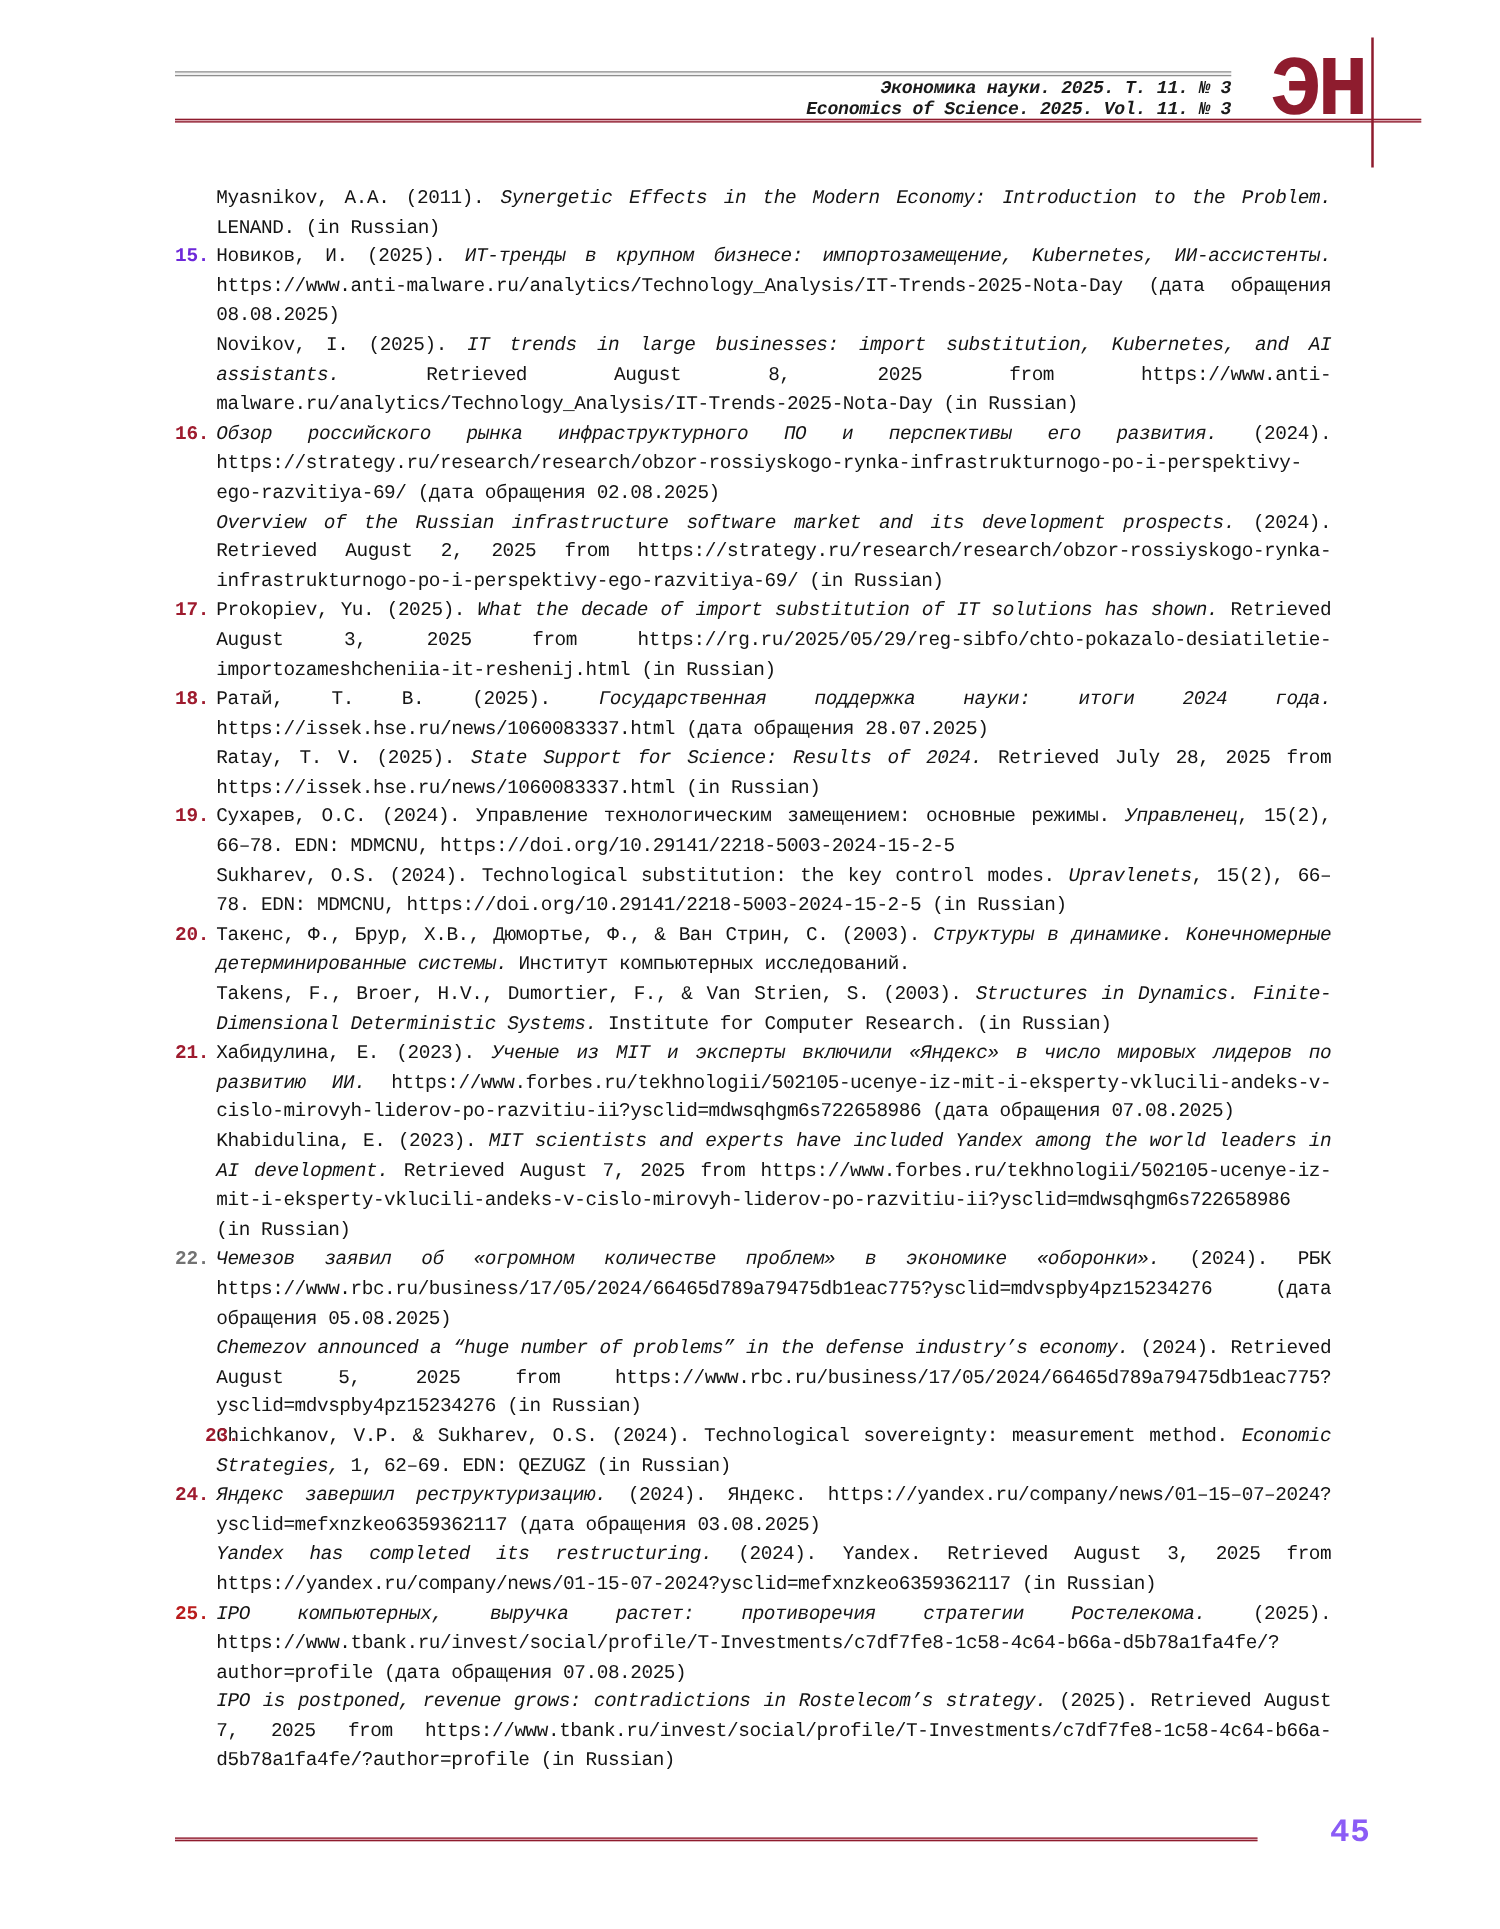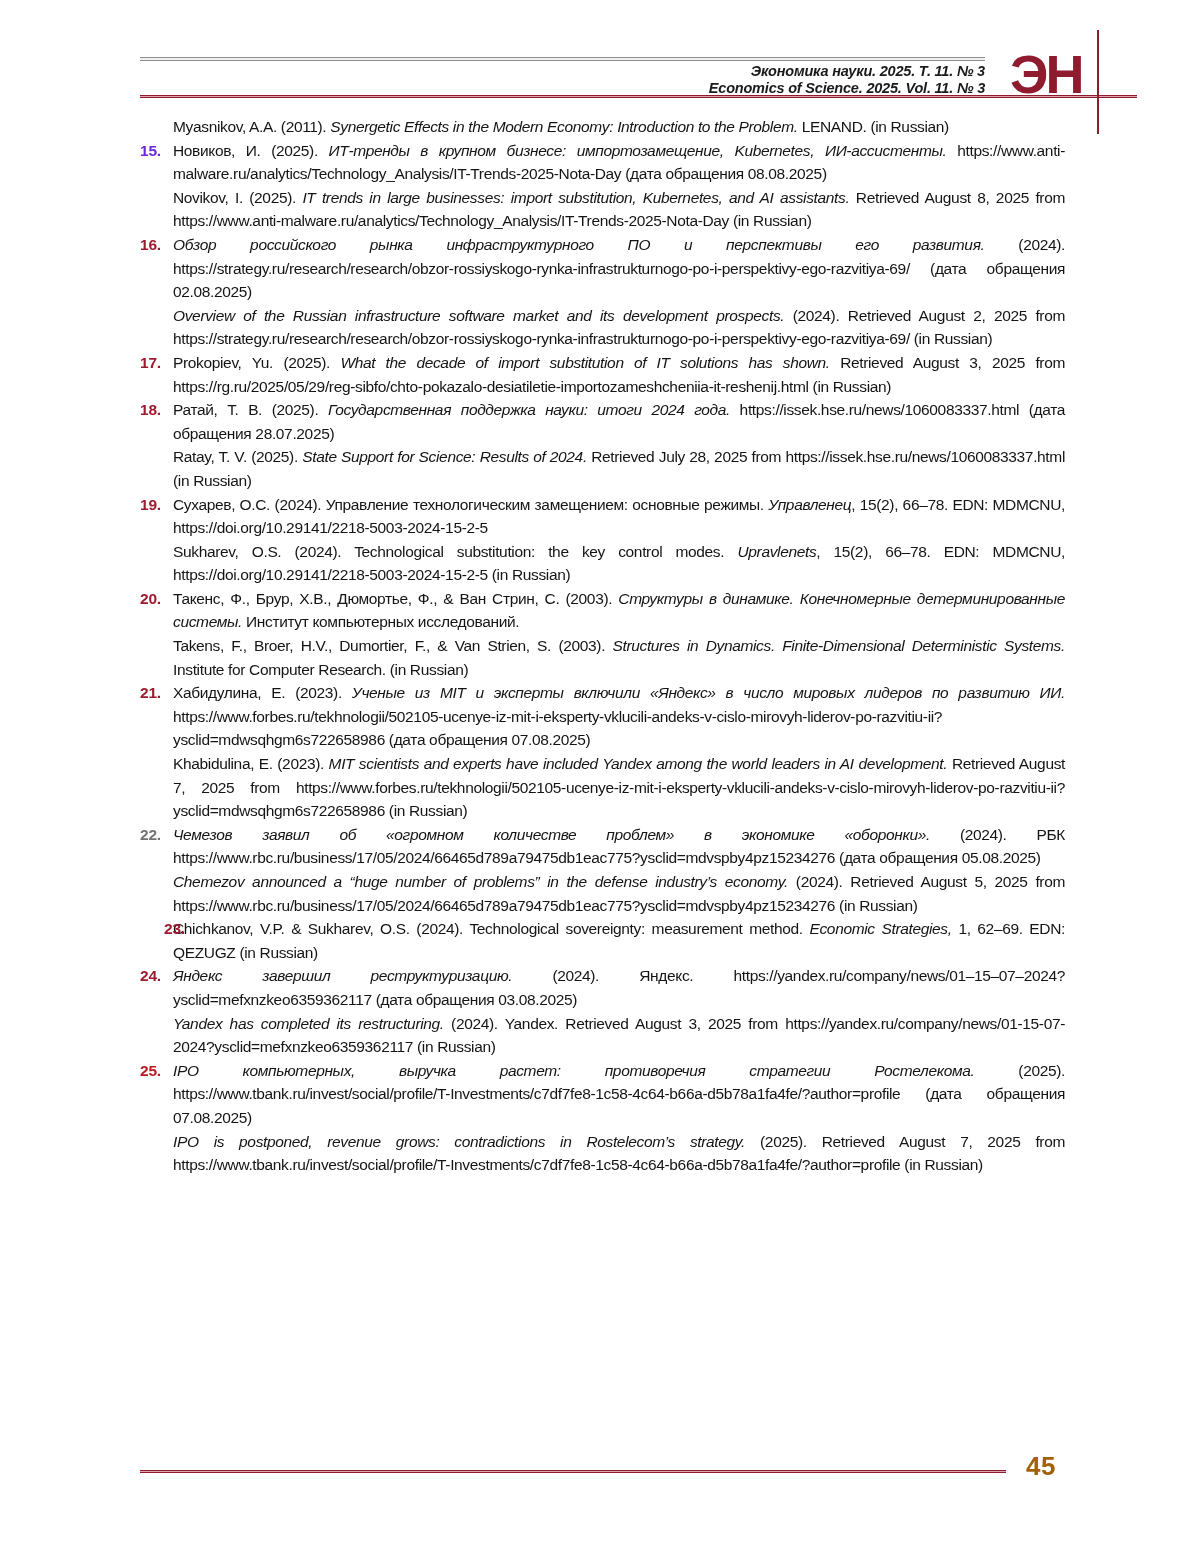--- a/index.html
+++ b/index.html
@@ -1,65 +1,65 @@
 <!DOCTYPE html>
 <html lang="ru"><head>
 <meta charset="utf-8">
 <style>
   html,body{margin:0;padding:0;background:#ffffff;}
   .page{
     position:relative;
     width:1200px;height:1543px;
     background:#ffffff;
-    font-family:Liberation Sans, sans-serif;
+    font-family:Liberation Mono, monospace;
     color:#141414;
     overflow:hidden;
   }
   
   .gray-rule{
     position:absolute;left:140px;top:57px;width:845px;height:2px;
     border-top:1px solid #8e8e8e;border-bottom:1px solid #8e8e8e;background:#f0f0f0;
   }
   .header-text{
     position:absolute;top:63px;right:215px;
     text-align:right;font-style:italic;font-weight:600;
     font-size:14.5px;line-height:16.5px;letter-spacing:-0.2px;color:#1a1a1a;
   }
   .red-rule-top{
     position:absolute;left:140px;top:95px;width:997px;height:1px;
     border-top:1px solid #8e1c2e;border-bottom:1px solid #8e1c2e;background:#dba8b1;
   }
   .logo{
     position:absolute;left:1010px;top:49px;width:88px;
-    font-size:54px;line-height:50px;font-weight:800;
-    letter-spacing:-3px;color:#8e1c2e;text-align:left;
+    font-size:68px;line-height:50px;font-weight:800;
+    letter-spacing:-3px;color:#8e1c2e;text-align:center;
   }
   .vline{
     position:absolute;left:1097px;top:30px;width:2px;height:104px;background:#8e1c2e;
   }
   
   .refs{
-    position:absolute;left:140px;top:115px;width:925px;
+    position:absolute;left:140px;top:147px;width:925px;
     font-size:15.5px;line-height:23.6px;letter-spacing:-0.35px;
   }
   .ref-item{position:relative;padding-left:33px;}
   .ref-num{
     position:absolute;left:0;top:0;
     font-weight:700;color:#9e1b2e;letter-spacing:-0.2px;
   }
   .ref-para{text-align:justify;overflow-wrap:anywhere;}
   .it{font-style:italic;}
   
   .red-rule-bottom{
     position:absolute;left:140px;top:1470px;width:866px;height:1px;
     border-top:1px solid #8e1c2e;border-bottom:1px solid #8e1c2e;background:#dba8b1;
   }
   .page-number{
-    position:absolute;left:1026px;top:1452px;
-    font-size:26px;line-height:28px;font-weight:700;color:#a16207;letter-spacing:0.5px;
+    position:absolute;left:1064px;top:1452px;
+    font-size:26px;line-height:28px;font-weight:700;color:#8b5cf6;letter-spacing:0.5px;
   }
 </style>
 </head>
 <body>
 
 <div class="page">
 
   <div class="gray-rule"></div>
 
   <div class="header-text">

